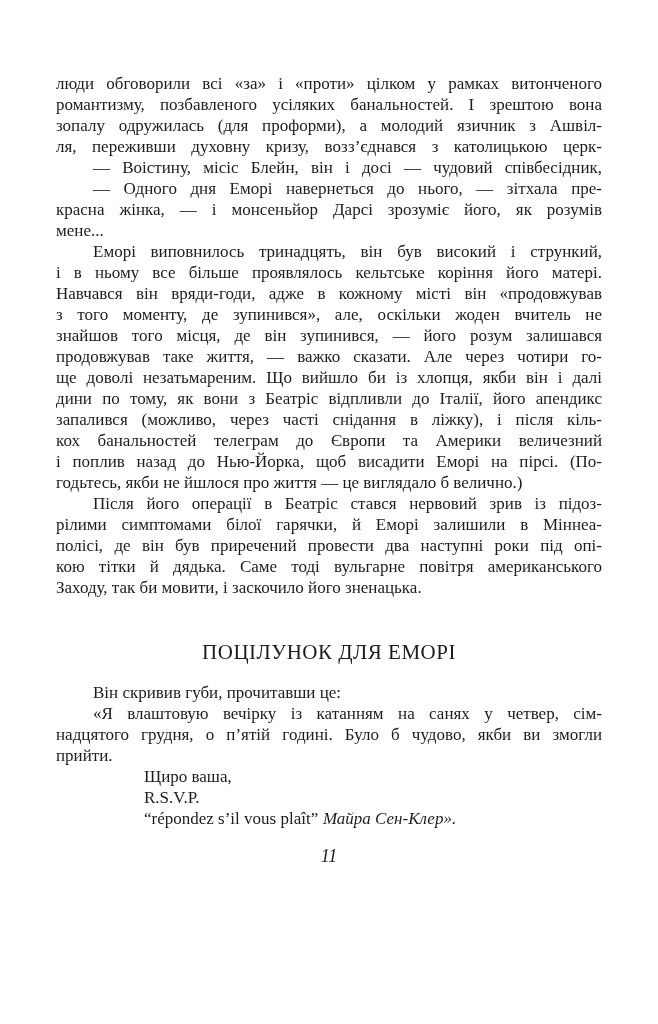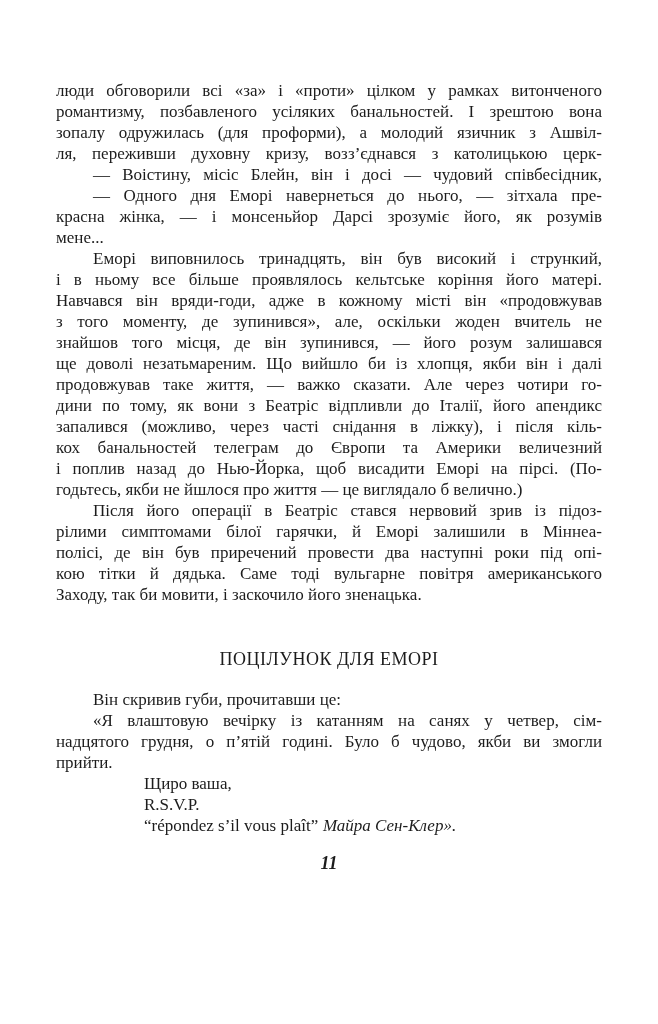--- a/index.html
+++ b/index.html
@@ -12,35 +12,35 @@
     width: 658px;
     height: 1024px;
     background: #ffffff;
     overflow: hidden;
     font-family: "Liberation Serif", "DejaVu Serif", serif;
     color: #1c1c1c;
   }
   .text-block {
     position: absolute;
     left: 56px;
-    top: 80px;
+    top: 73px;
     width: 546px;
     font-size: 17px;
     line-height: 21px;
   }
   .para { margin: 0; padding: 0; }
   .line { display: block; }
   .line.j {
     text-align: justify;
     text-align-last: justify;
   }
   .para.ind .line:first-child { padding-left: 37px; }
   .heading {
     margin: 42px 0 18px 0;
-    font-size: 18px;
+    font-size: 21px;
     line-height: 24px;
     font-weight: normal;
     text-align: center;
     letter-spacing: 0.5px;
     color: #1c1c1c;
   }
   .signature {
     margin-left: 88px;
   }
   .signature .line { text-align: left; }
@@ -48,21 +48,20 @@
     font-style: italic;
     margin-left: 0.28em;
     text-align: center;
   }
   .page-number {
     margin-top: 16px;
     text-align: center;
     font-size: 18px;
     font-style: italic;
     line-height: 22px;
-    font-weight: bold;
   }
 </style>
 </head>
 <body>
 
 <div class="sheet">
   <div class="text-block">
 
     <p class="para">
       <span class="line j">люди обговорили всі «за» і «проти» цілком у рамках витонченого</span>
@@ -80,22 +79,22 @@
       <span class="line j">красна жінка, — і монсеньйор Дарсі зрозуміє його, як розумів</span>
       <span class="line">мене...</span>
     </p>
 
     <p class="para ind">
       <span class="line j">Еморі виповнилось тринадцять, він був високий і стрункий,</span>
       <span class="line j">і в ньому все більше проявлялось кельтське коріння його матері.</span>
       <span class="line j">Навчався він вряди-годи, адже в кожному місті він «продовжував</span>
       <span class="line j">з того моменту, де зупинився», але, оскільки жоден вчитель не</span>
       <span class="line j">знайшов того місця, де він зупинився, — його розум залишався</span>
+      <span class="line j">продовжував таке життя, — важко сказати. Але через чотири го-</span>
       <span class="line j">ще доволі незатьмареним. Що вийшло би із хлопця, якби він і далі</span>
-      <span class="line j">продовжував таке життя, — важко сказати. Але через чотири го-</span>
       <span class="line j">дини по тому, як вони з Беатріс відпливли до Італії, його апендикс</span>
       <span class="line j">запалився (можливо, через часті снідання в ліжку), і після кіль-</span>
       <span class="line j">кох банальностей телеграм до Європи та Америки величезний</span>
       <span class="line j">і поплив назад до Нью-Йорка, щоб висадити Еморі на пірсі. (По-</span>
       <span class="line">годьтесь, якби не йшлося про життя — це виглядало б велично.)</span>
     </p>
 
     <p class="para ind">
       <span class="line j">Після його операції в Беатріс стався нервовий зрив із підоз-</span>
       <span class="line j">рілими симптомами білої гарячки, й Еморі залишили в Міннеа-</span>

